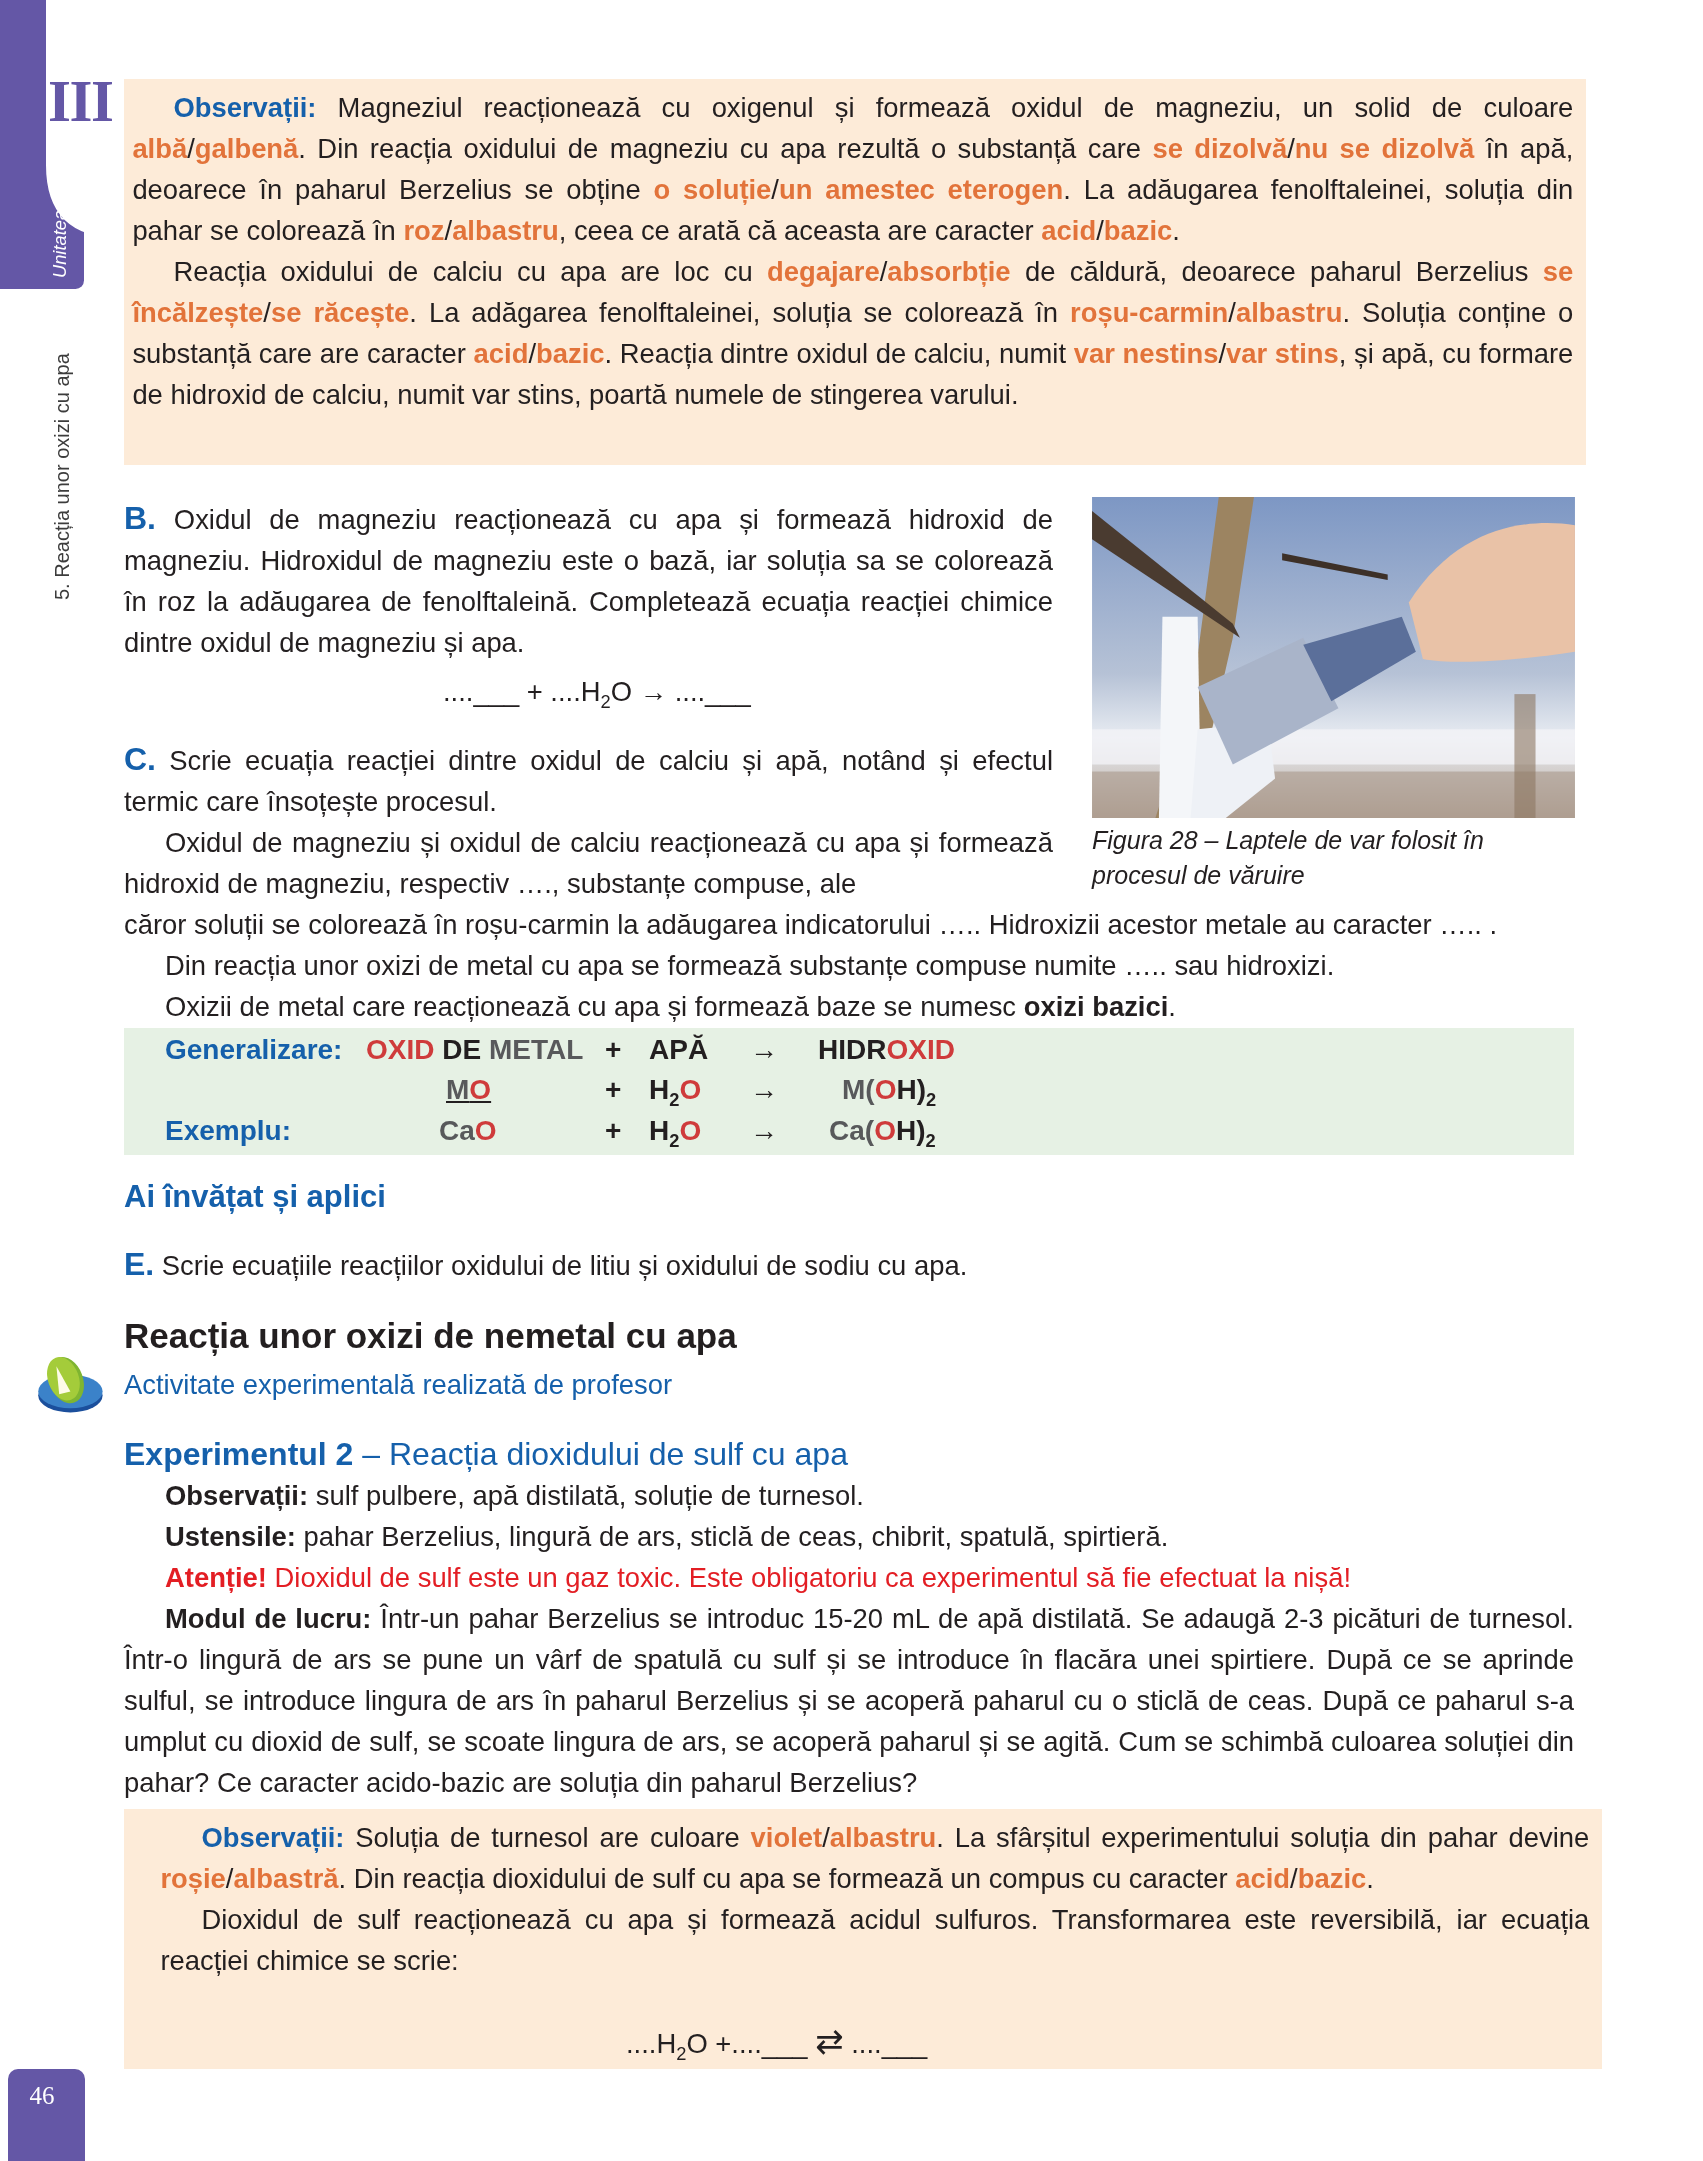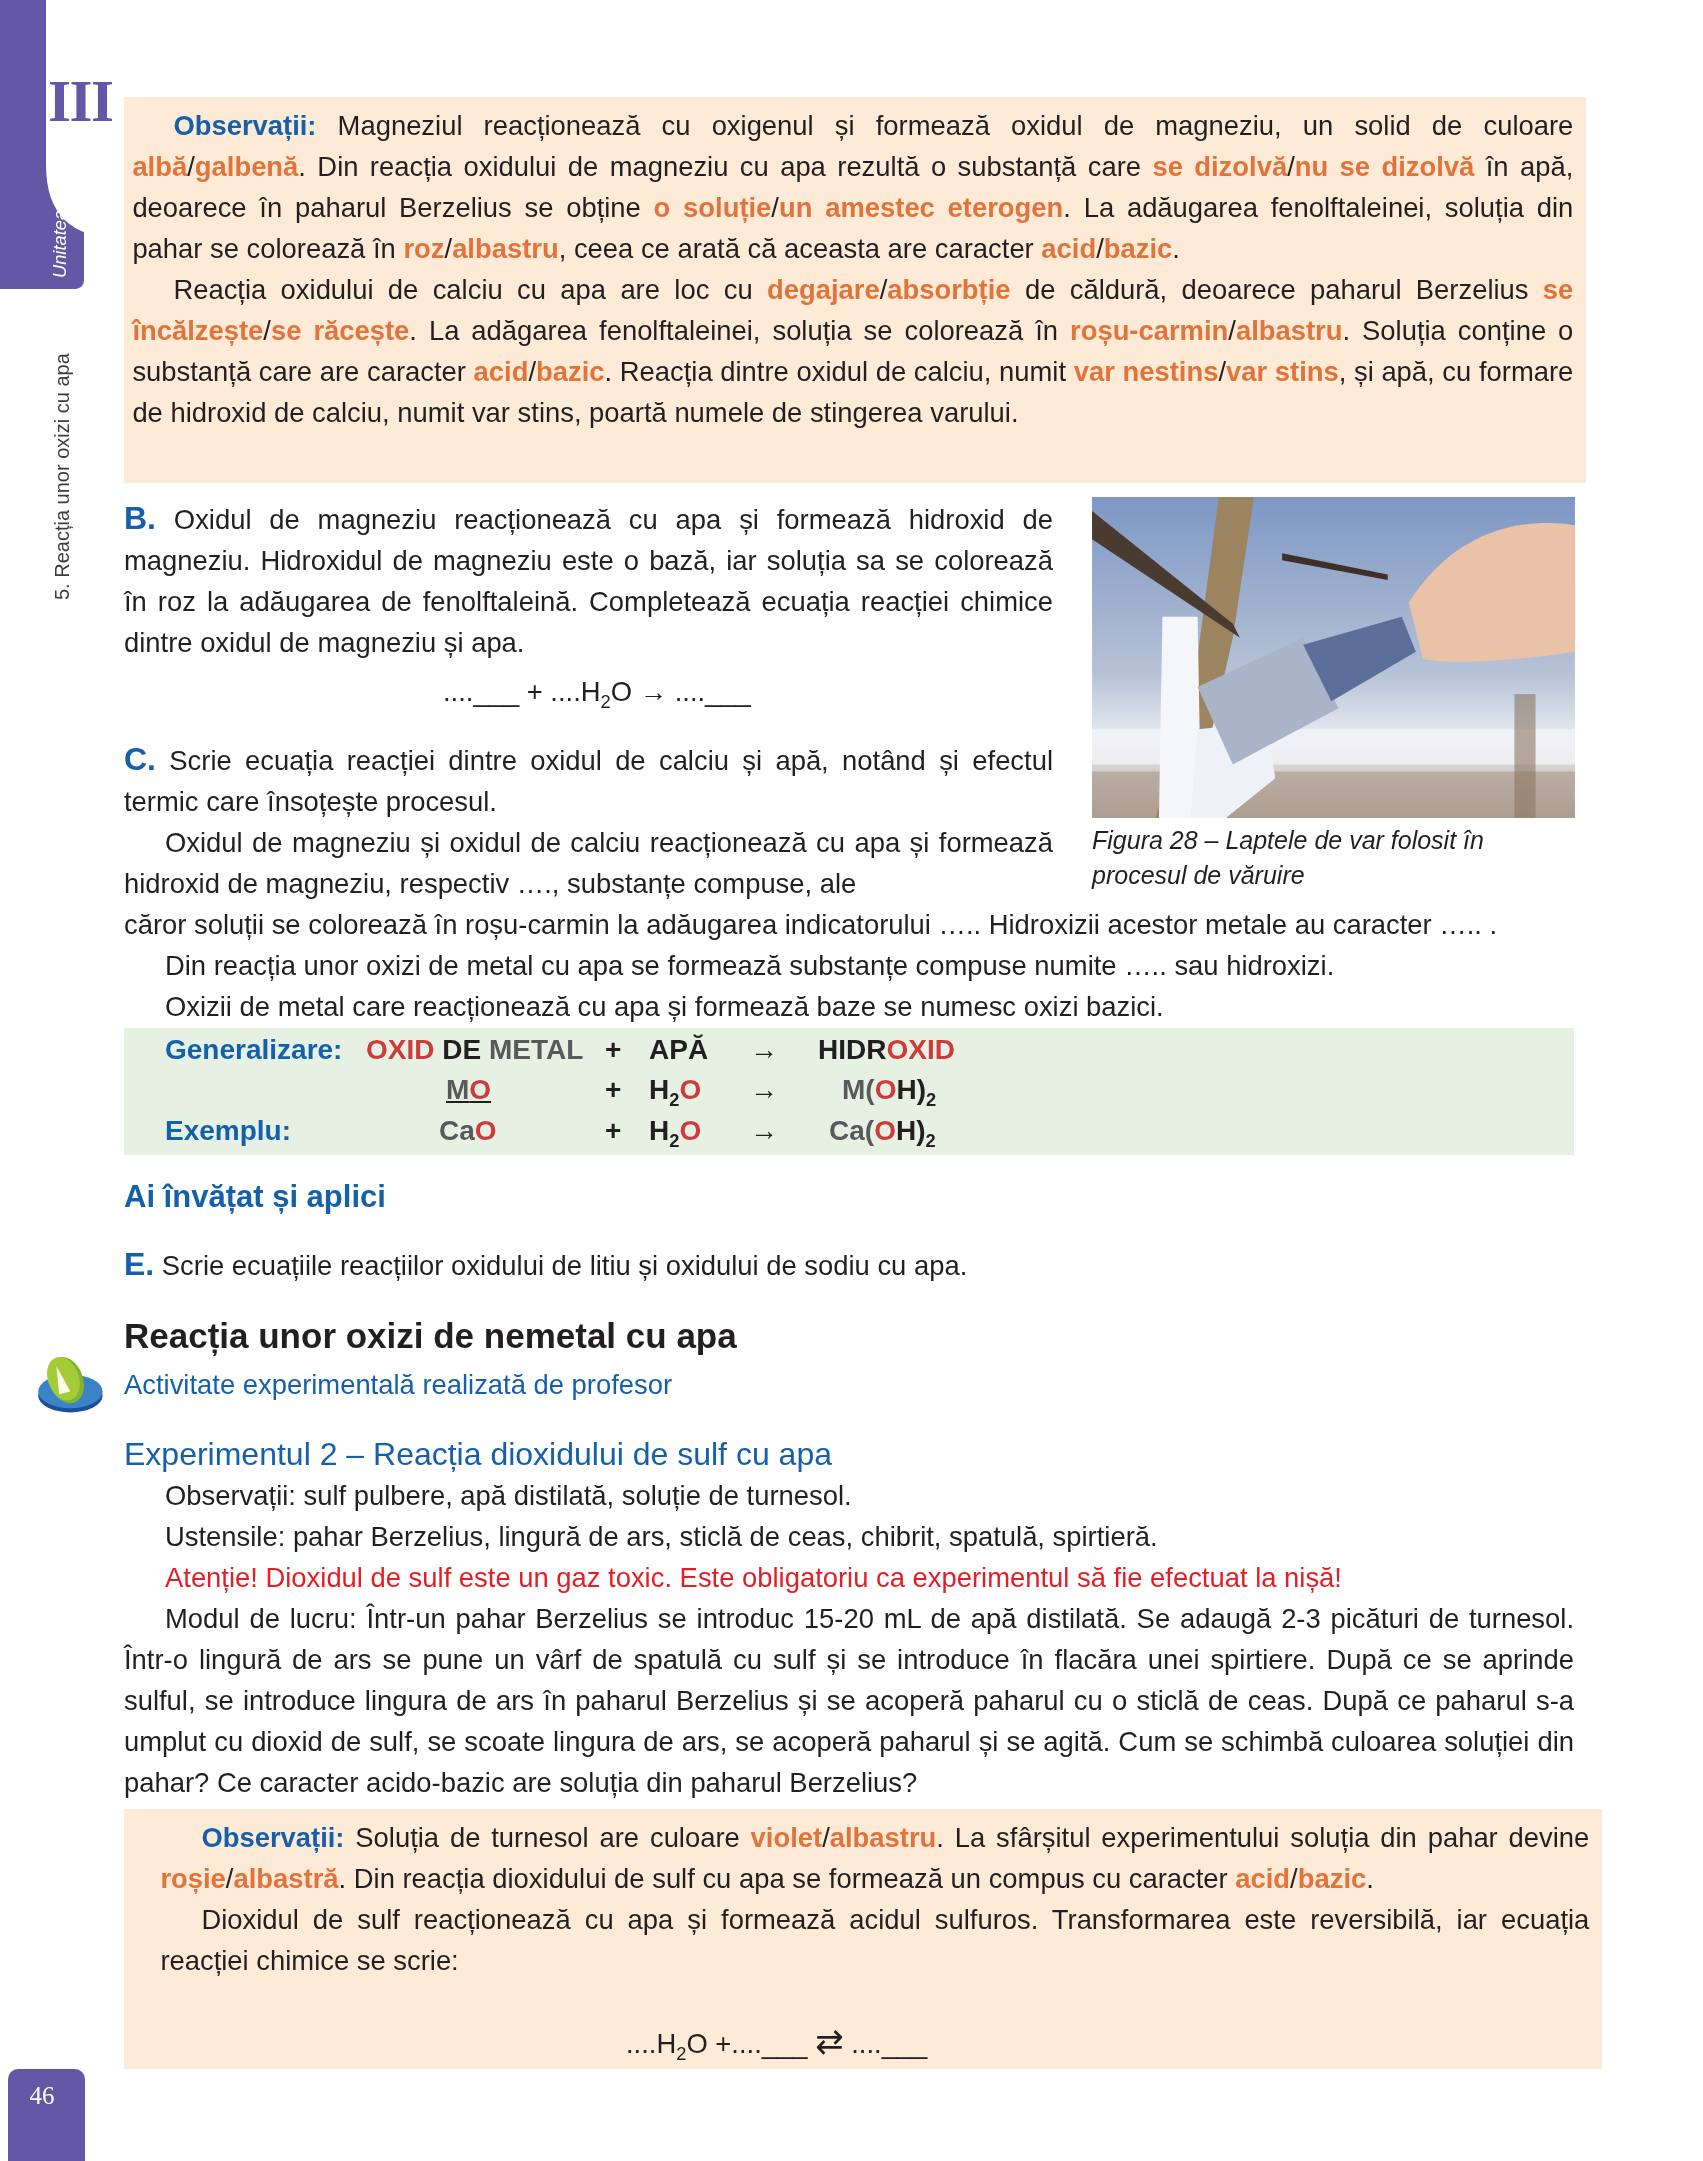--- a/index.html
+++ b/index.html
@@ -22,27 +22,27 @@
     font-family: "Liberation Serif", "DejaVu Serif", serif; font-size: 25px; }
 
   
   .box-peach { background: #fdebd8; }
   .box-green { background: #e6f1e4; }
   .para { font-size: 27.4px; line-height: 41px; text-align: justify; }
   .indent { text-indent: 41px; }
   .hl { color: #e2733a; font-weight: 700; }
   .blue-b { color: #1560ab; font-weight: 700; }
   .blue { color: #1560ab; }
-  .bold { font-weight: 400; }
+  .bold { font-weight: 700; }
   .red { color: #e31e24; }
   .ox { color: #cf3b3b; }
   .grey { color: #58595b; }
   .sub { font-size: 18.3px; vertical-align: -7px; }
 
-  .obs1 { left: 124px; top: 97px; width: 1462px; height: 386px; }
+  .obs1 { left: 124px; top: 79px; width: 1462px; height: 386px; }
   .obs1 .inner { padding: 8.4px 12.7px 0 8.4px; }
 
   .secB { left: 124px; top: 498px; width: 929px; }
   .eq1 { left: 443px; top: 676px; font-size: 27.4px; }
   .secC { left: 124px; top: 739px; width: 929px; }
   .figure { left: 1092px; top: 497px; width: 483px; height: 321px; overflow: hidden; }
   .caption { left: 1092px; top: 823px; width: 465px; font-style: italic; font-size: 25px; line-height: 35px; color: #231f20; }
 
   .para-mixed { left: 124px; top: 822px; width: 1450px; }
   .gen { left: 124px; top: 1028px; width: 1450px; height: 127px; }

